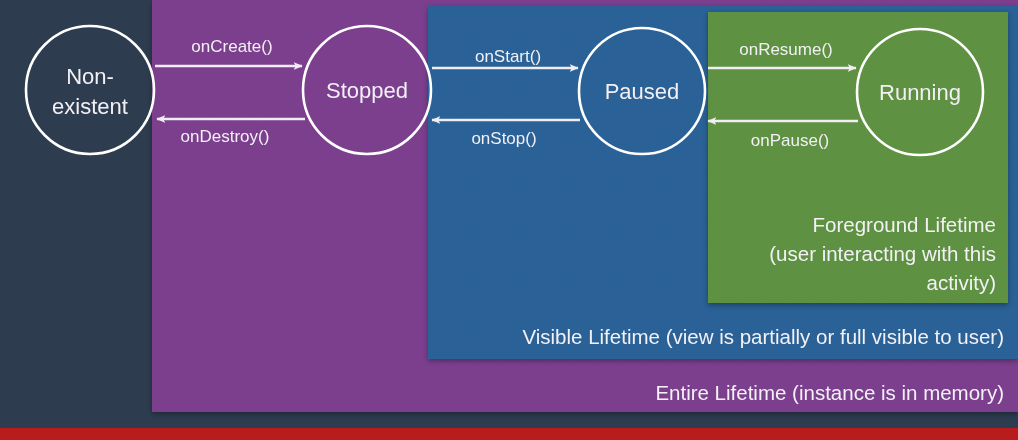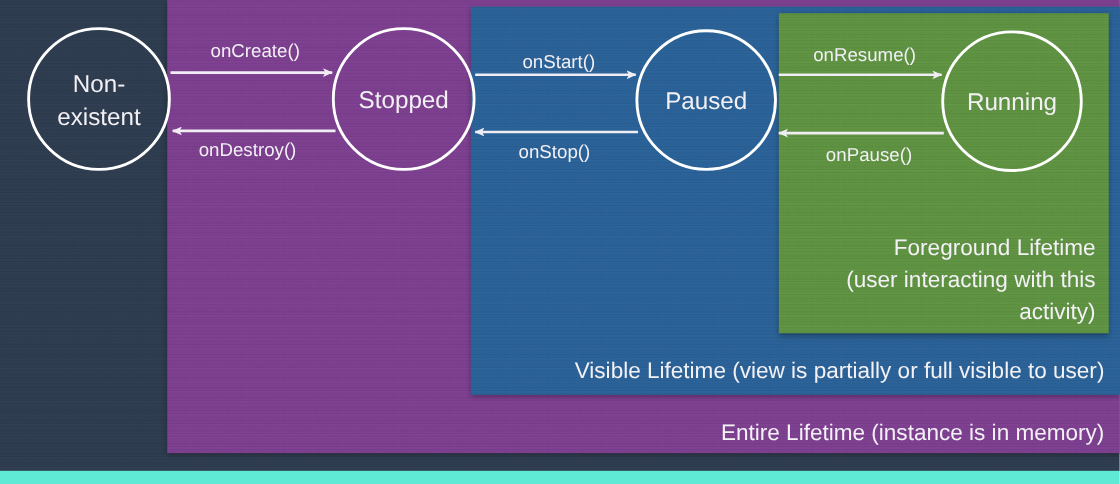--- a/index.html
+++ b/index.html
@@ -9,21 +9,21 @@
     background: #ffffff;
   }
   body {
     font-family: "Liberation Sans", sans-serif;
   }
   #stage {
     position: relative;
     width: 1018px;
     height: 440px;
     overflow: hidden;
-    background: #5eead4;
+    background: #b91c1c;
   }
   
   .bg-base {
     position: absolute;
     left: 0; top: 0;
     width: 1018px;
     height: 428px;
     background: #2e3c4f;
   }
   .band {

